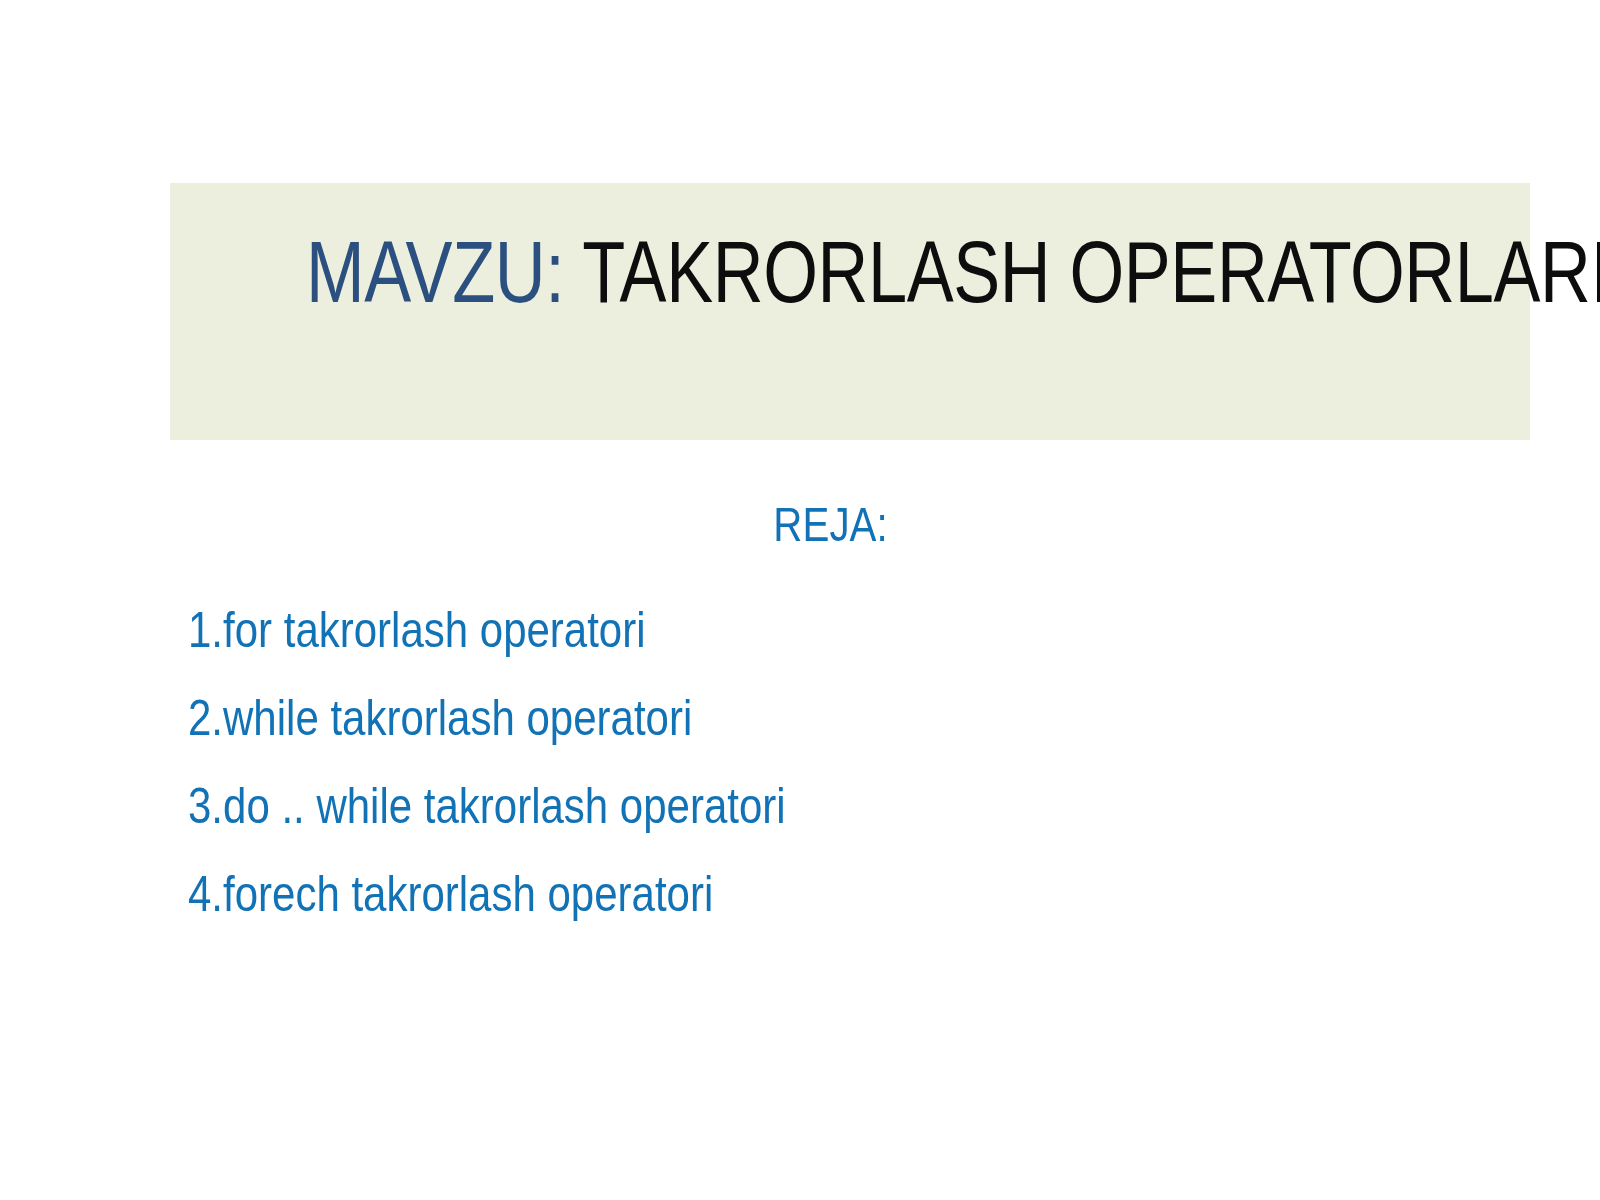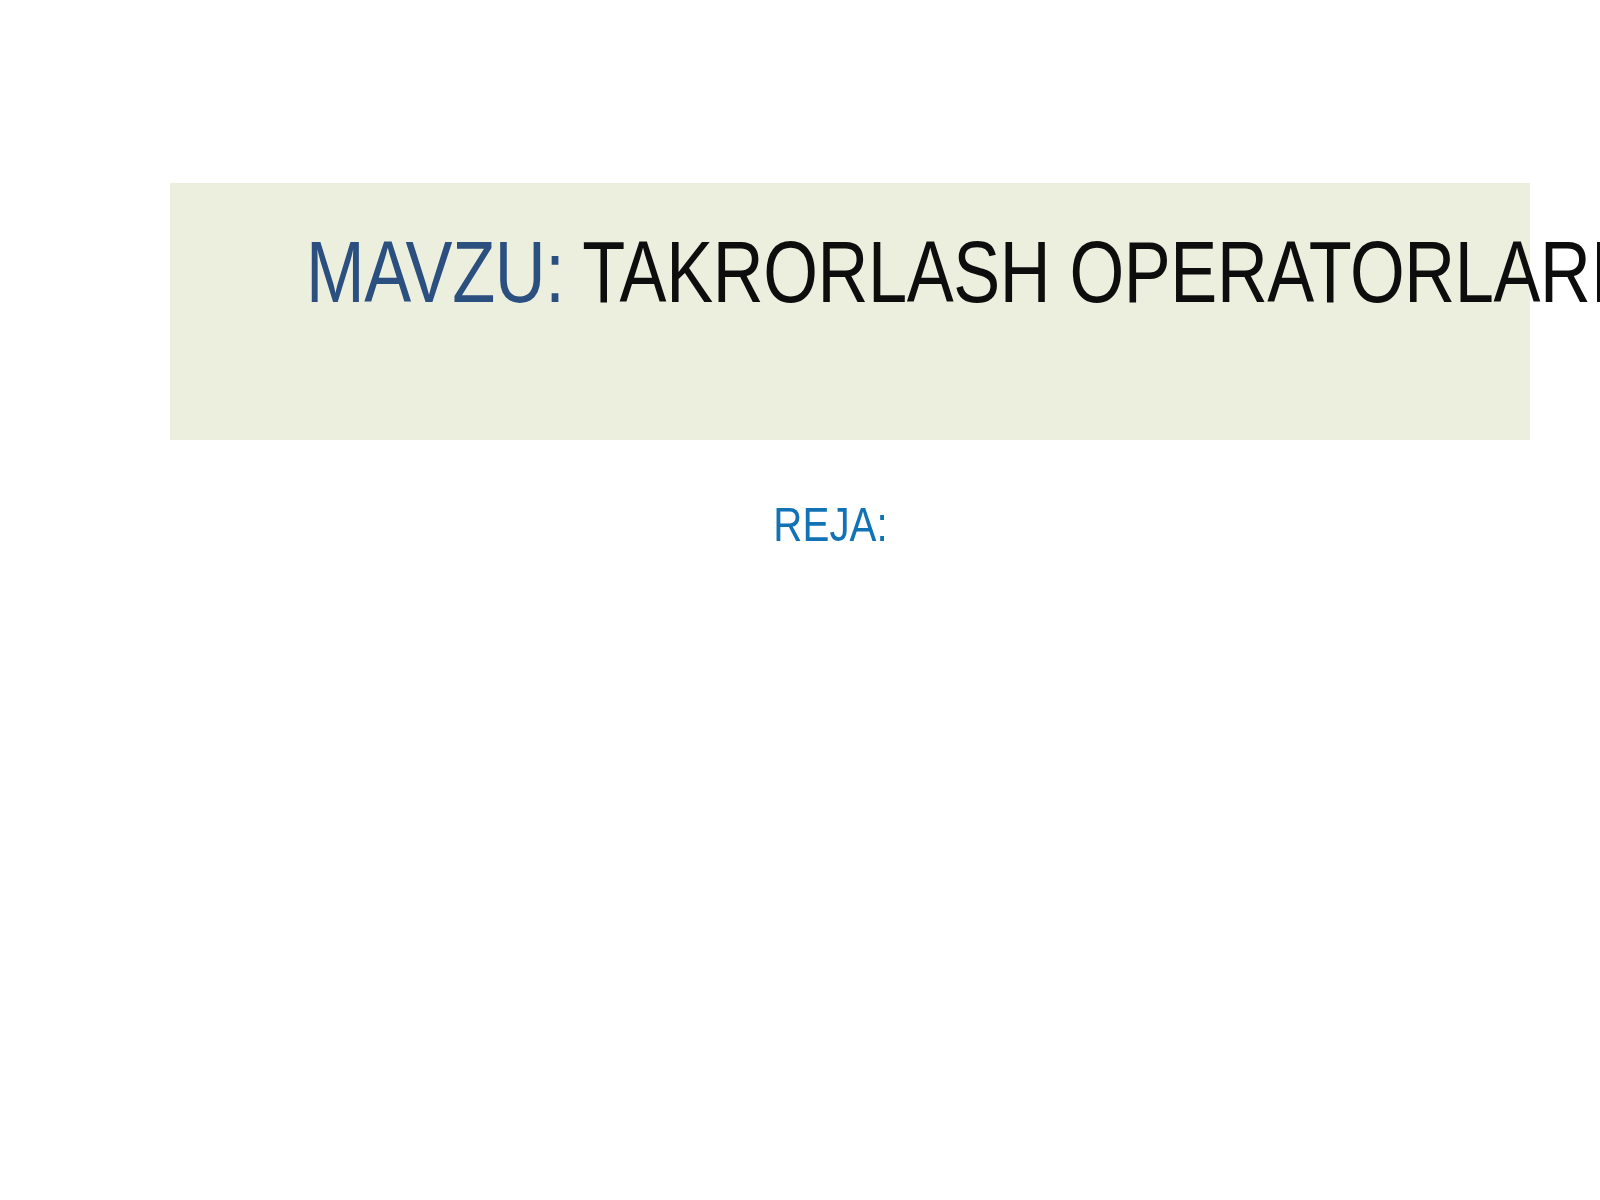--- a/index.html
+++ b/index.html
@@ -91,14 +91,20 @@
 <div id="slide">
 
   <div id="title-band"></div>
 
   <div id="title-text">
     <span class="kw">MAVZU:</span><span class="rest"> TAKRORLASH OPERATORLARI.</span>
   </div>
 
   <div id="reja-heading">REJA:</div>
 
+  <ul id="reja-list">
+    <li>1.for takrorlash operatori</li>
+    <li>2.while takrorlash operatori</li>
+    <li>3.do .. while takrorlash operatori</li>
+    <li>4.forech takrorlash operatori</li>
+  </ul>
 
 </div>
 
 </body></html>

